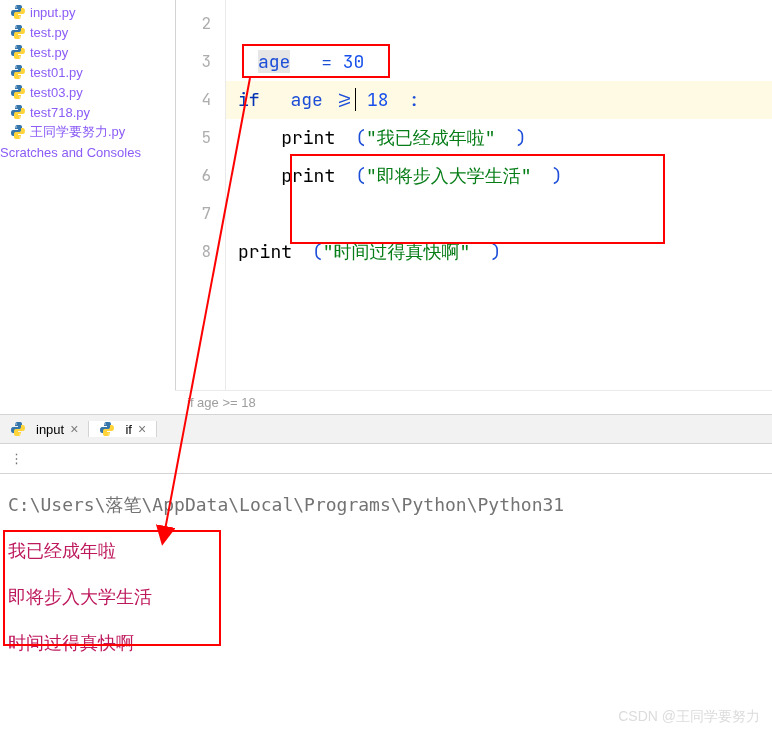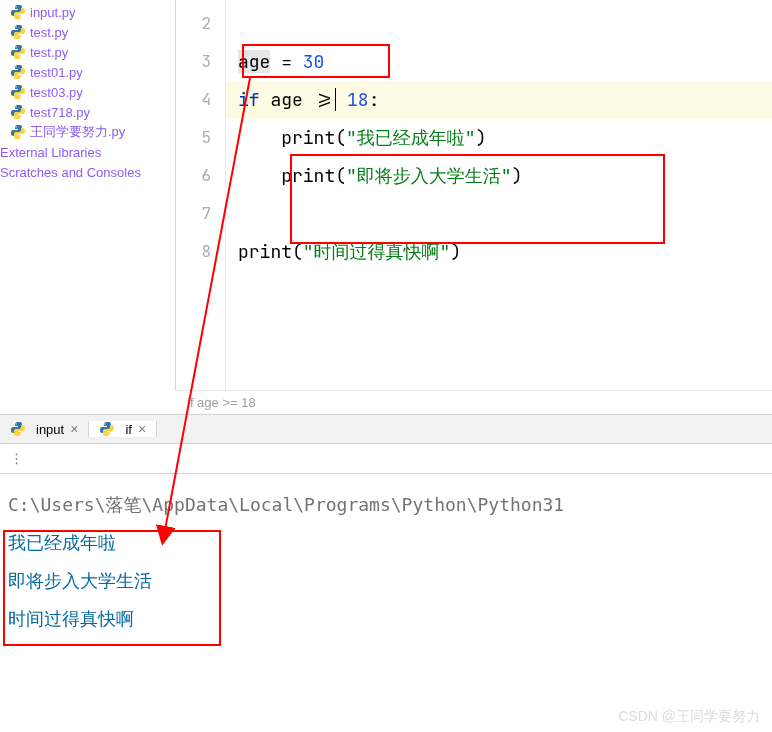--- a/index.html
+++ b/index.html
@@ -18,38 +18,38 @@
 .tree-item.lib { padding-left: 0; }
 .py-icon { width: 16px; height: 16px; margin-right: 4px; flex-shrink: 0; }
 .tree-label { font-size: 13px; color: #8b5cf6; white-space: nowrap; }
 .editor-wrap { flex: 1; display: flex; border-left: 1px solid #d4d4d4; background: #fff; overflow: hidden; }
 .gutter { width: 50px; background: #fff; padding-top: 5px; border-right: 1px solid #eaeaea; }
 .ln { height: 38px; text-align: right; padding-right: 14px; color: #adadad; font-size: 16px; font-family: "JetBrains Mono", Consolas, monospace; line-height: 38px; }
 .code { flex: 1; padding-top: 5px; font-family: "JetBrains Mono", Consolas, monospace; font-size: 18px; position: relative; }
 .code-line { height: 38px; line-height: 38px; padding-left: 12px; white-space: pre; position: relative; }
 .code-line.hl { background: #fffae3; }
 .kw { color: #0033b3; }
-.id { color: #000000; }
+.id { color: #1d4ed8; margin-left: 20px; }
 .num { color: #1750eb; }
 .fn { color: #000; }
 .str { color: #067d17; }
 .cursor { border-right: 1px solid #000; }
 .redbox { border: 2px solid #ff0000; position: absolute; pointer-events: none; }
 .box1 { left: 242px; top: 44px; width: 148px; height: 34px; }
 .box2 { left: 290px; top: 154px; width: 375px; height: 90px; }
 .breadcrumb { height: 24px; padding-left: 12px; color: #9e9e9e; font-size: 13px; line-height: 24px; border-top: 1px solid #eaeaea; margin-left: 175px; }
 .tabs-bar { height: 30px; background: #f2f2f2; border-top: 1px solid #d4d4d4; border-bottom: 1px solid #d4d4d4; display: flex; align-items: center; }
 .run-tab { display: flex; align-items: center; padding: 0 10px; gap: 6px; border-right: 1px solid #d4d4d4; }
 .run-tab .close { color: #7a7a7a; font-size: 14px; cursor: pointer; }
 .tab-label { font-size: 13px; color: #000; }
 .tabs-bar .active { background: #fff; }
 .toolbar2 { height: 30px; background: #fff; border-bottom: 1px solid #d4d4d4; display: flex; align-items: center; padding-left: 10px; gap: 10px; color: #6e6e6e; }
 .console { padding: 14px 8px; font-family: "SimSun", monospace; font-size: 18px; line-height: 34px; position: relative; }
 .console-path { color: #737373; font-family: Consolas, monospace; white-space: nowrap; overflow: hidden; }
-.console-out { color: #0369a1; margin-top: 4px; }
+.console-out { color: #be185d; margin-top: 12px; }
 .box3 { border: 2px solid #ff0000; position: absolute; left: 3px; top: 56px; width: 218px; height: 116px; pointer-events: none; }
 .watermark { position: absolute; right: 12px; bottom: 6px; color: #dcdcdc; font-size: 14px; }
 .arrow-svg { position: absolute; left: 0; top: 0; pointer-events: none; }
 </style>
 </head>
 <body>
 
 <div class="top-area">
   <div class="sidebar">
     <div class="tree-item">
@@ -107,23 +107,20 @@
       <span class="tree-label">test718.py</span>
     </div>
     <div class="tree-item">
       <svg class="py-icon" viewBox="0 0 16 16">
           <path fill="#3776ab" d="M8 1C5 1 5 3 5 3v2h3v1H3S1 6 1 9s2 3 2 3h2v-2s0-2 2-2h3s2 0 2-2V3s0-2-2-2H8z"></path>
           <circle cx="6" cy="3" r=".7" fill="#fff"></circle>
           <path fill="#ffd43b" d="M8 15c3 0 3-2 3-2v-2H8v-1h5s2 0 2-3-2-3-2-3h-2v2s0 2-2 2H6s-2 0-2 2v3s0 2 2 2h2z"></path>
           <circle cx="10" cy="13" r=".7" fill="#fff"></circle>
         </svg>
       <span class="tree-label">王同学要努力.py</span>
-    </div>
-    <div class="tree-item lib">
-      <span class="tree-label">External Libraries</span>
     </div>
     <div class="tree-item lib">
       <span class="tree-label">Scratches and Consoles</span>
     </div>
   </div>
 
   <div class="editor-wrap">
     <div class="gutter">
       <div class="ln">2</div>
       <div class="ln">3</div>

